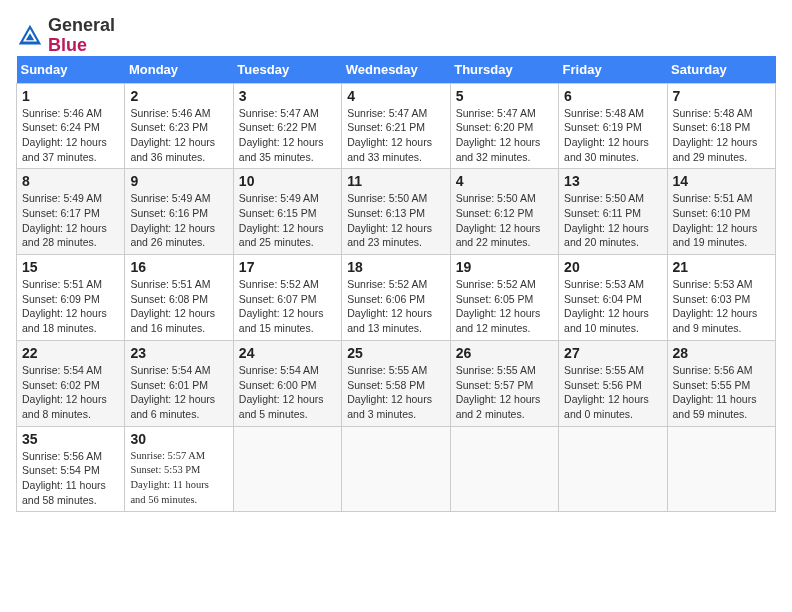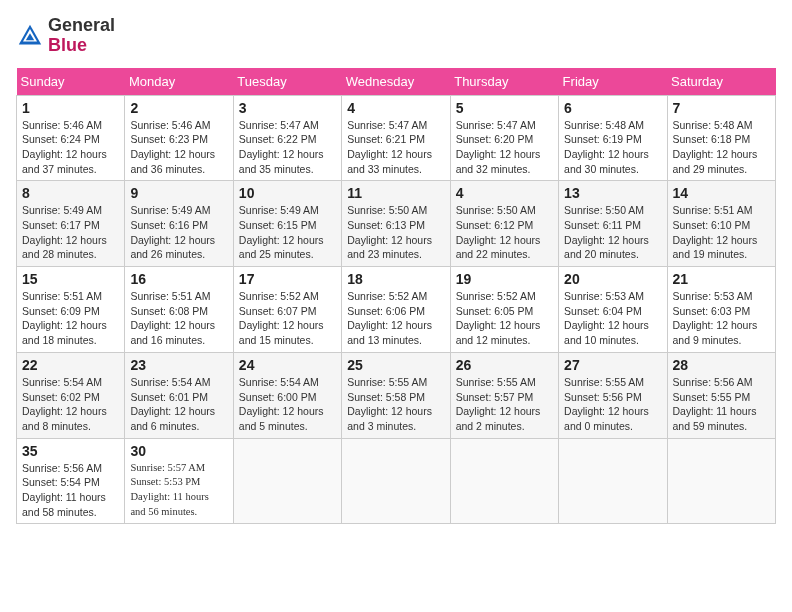--- a/index.html
+++ b/index.html
@@ -7,21 +7,21 @@
       font-family: Arial, sans-serif;
       background: #fff;
       width: 792px;
       min-height: 612px;
       padding: 16px;
     }
     .header {
       display: flex;
       justify-content: space-between;
       align-items: flex-start;
-      margin-bottom: 12px;
+      margin-bottom: 0;
     }
     .logo {
       display: flex;
       align-items: center;
       gap: 4px;
     }
     .logo-text {
       display: flex;
       flex-direction: column;
       line-height: 1.1;
@@ -51,26 +51,26 @@
     .location-title {
       font-size: 16px;
       color: #555;
     }
     .calendar-table {
       width: 100%;
       border-collapse: collapse;
       font-size: 11px;
     }
     .calendar-table th {
-      background: #ec4899;
+      background: #3b82f6;
       color: #fff;
       padding: 6px 4px;
       text-align: left;
       font-size: 13px;
-      font-weight: normal;
+      font-weight: bold;
     }
     .calendar-table td {
       border: 1px solid #ccc;
       vertical-align: top;
       padding: 4px 5px;
       height: 80px;
       width: 14.28%;
     }
     .calendar-table tr:nth-child(even) td {
       background: #f5f5f5;

